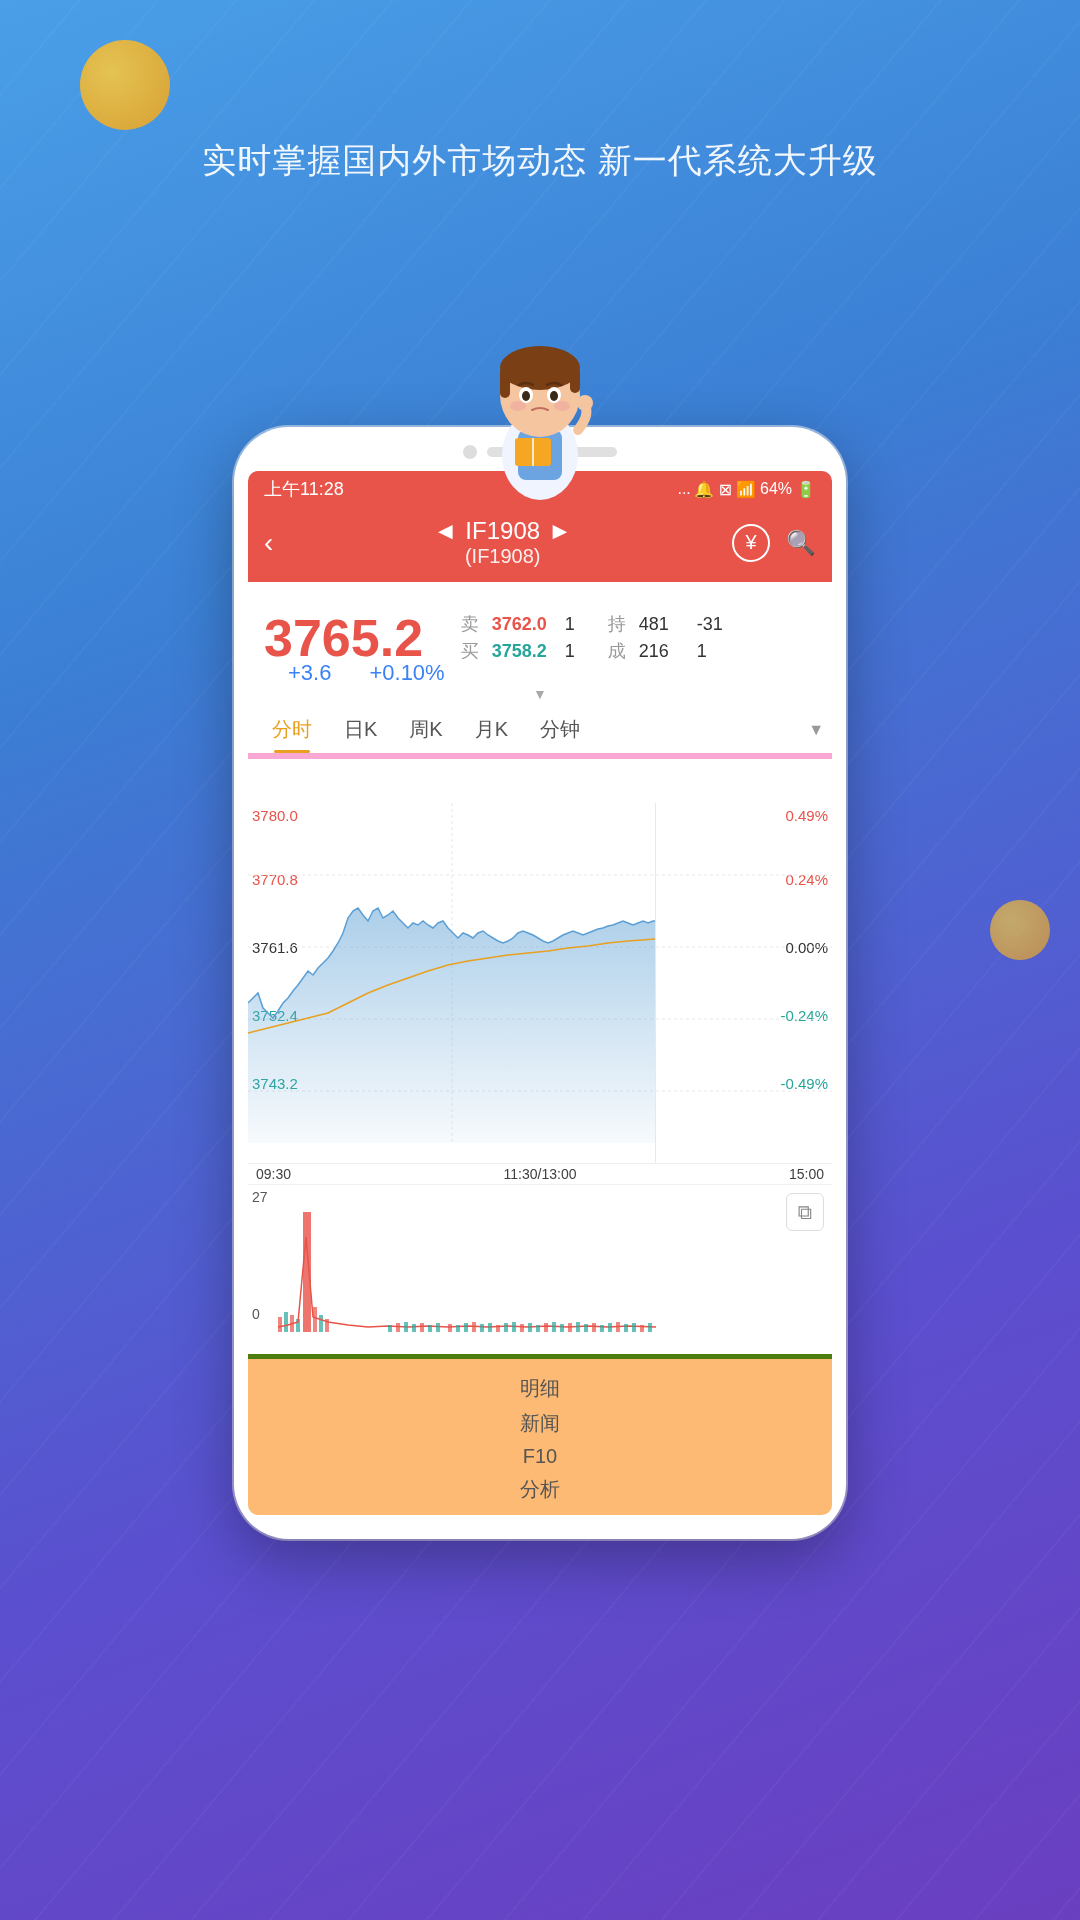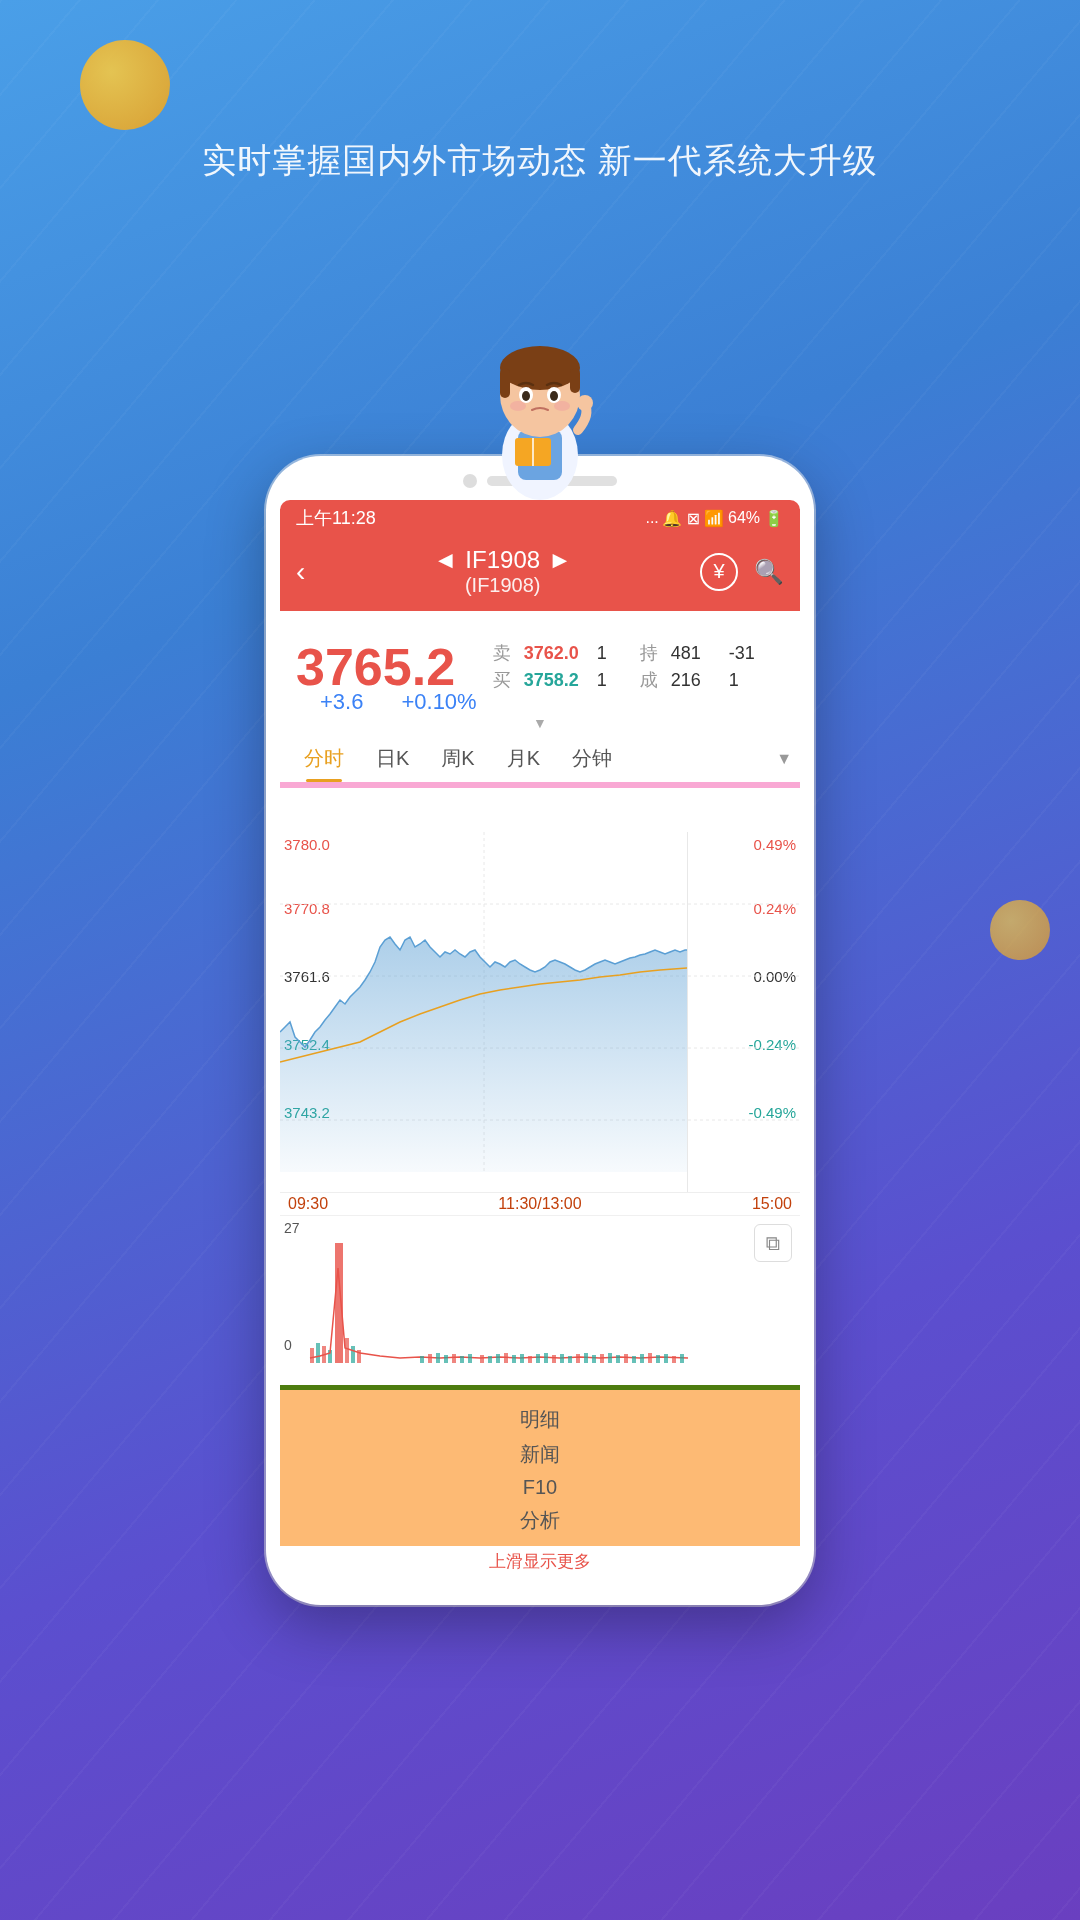--- a/index.html
+++ b/index.html
@@ -75,24 +75,24 @@
       left: 50%;
       transform: translateX(-50%);
       z-index: 10;
       width: 160px;
       height: 200px;
     }
 
     
     .phone-wrapper {
       position: absolute;
-      top: 456px;
+      top: 427px;
       left: 50%;
       transform: translateX(-50%);
-      width: 548px;
+      width: 612px;
       z-index: 5;
     }
     .phone-outer {
       background: white;
       border-radius: 55px;
       padding: 18px 14px 24px;
       box-shadow: 0 20px 60px rgba(0,0,0,0.3), 0 0 0 2px rgba(255,255,255,0.5);
     }
     .phone-speaker {
       display: flex;
@@ -270,22 +270,22 @@
       right: 4px;
       font-size: 15px;
     }
     .chart-y-label-right.pos { color: #e8534a; }
     .chart-y-label-right.zero { color: #333; }
     .chart-y-label-right.neg { color: #26a69a; }
     .chart-x-labels {
       display: flex;
       justify-content: space-between;
       padding: 2px 8px;
-      font-size: 16px;
-      color: #c2410c;
+      font-size: 14px;
+      color: #404040;
       border-top: 1px solid #eee;
       background: white;
     }
 
     
     .volume-container {
       height: 170px;
       background: white;
       position: relative;
       border-top: 1px solid #f0f0f0;
@@ -605,19 +605,16 @@
         </svg>
       </div>
 
       <div class="bottom-nav">
         <div class="bottom-nav-item">明细</div>
         <div class="bottom-nav-item">新闻</div>
         <div class="bottom-nav-item">F10</div>
         <div class="bottom-nav-item">分析</div>
       </div>
 
-      <div class="swipe-hint">
-        <span>上滑显示更多</span>
-      </div>
 
     </div>
   </div>
 </div>
 
 </body></html>

